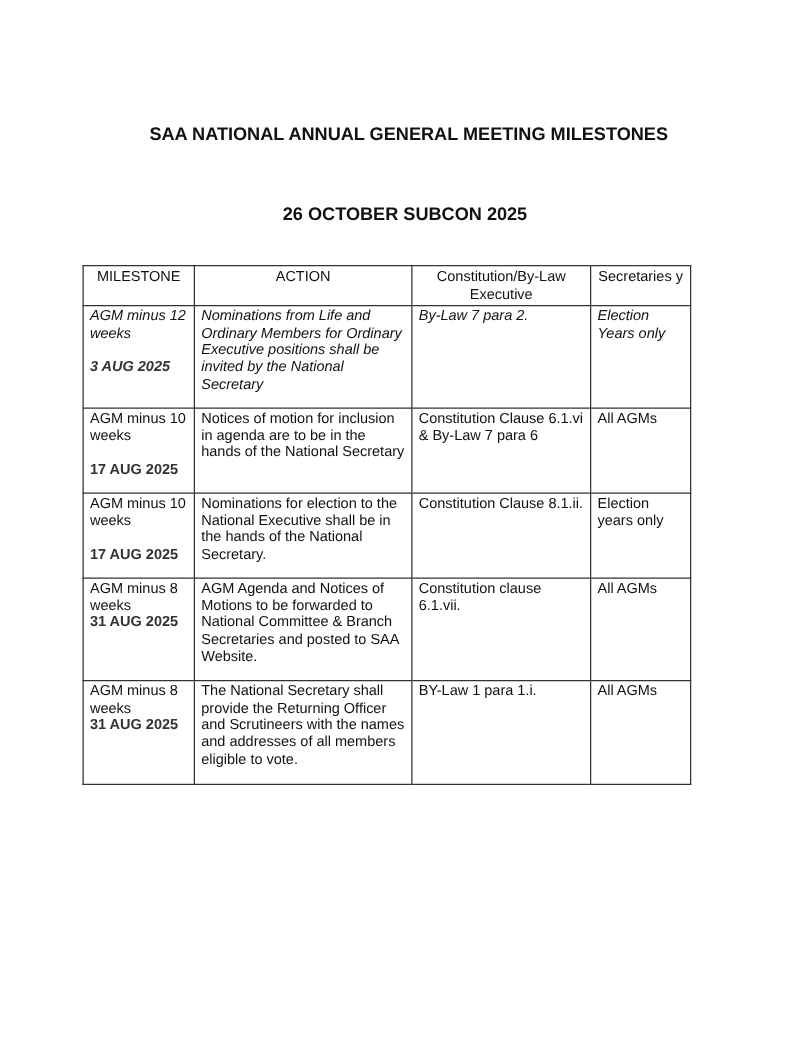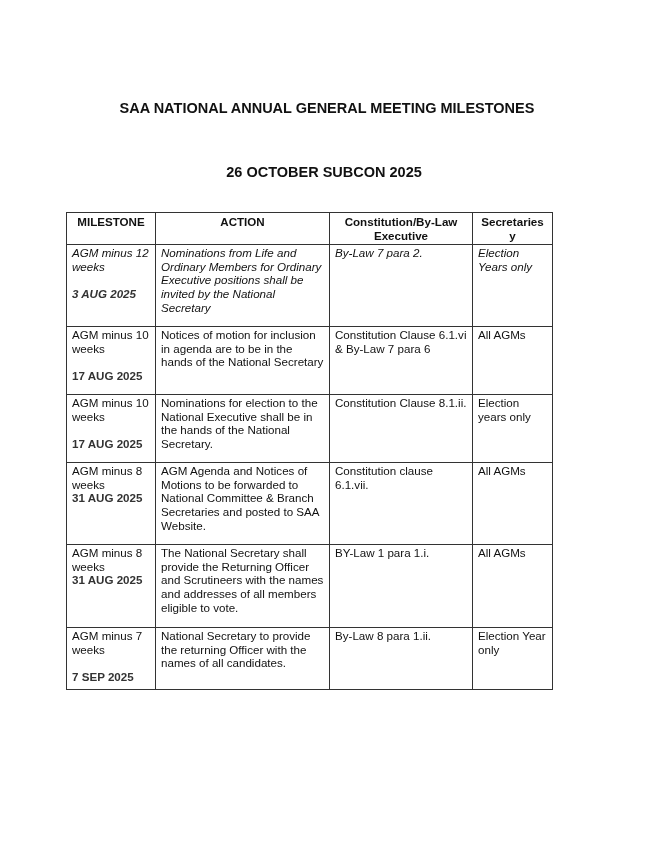--- a/index.html
+++ b/index.html
@@ -5,21 +5,21 @@
   html, body { margin: 0; padding: 0; background: #ffffff; }
   body { width: 648px; height: 842px; position: relative; overflow: hidden;
          font-family: "Liberation Sans", sans-serif; color: #111; }
   .title { position: absolute; left: 0; width: 648px; text-align: center;
            font-weight: bold; font-size: 14.5px; }
   #t1 { top: 100px; left: 3px; }
   #t2 { top: 164px; }
   table { position: absolute; left: 66px; top: 212px; border-collapse: collapse;
           table-layout: fixed; width: 486px; font-size: 11.6px; line-height: 13.6px; }
   th, td { border: 1.3px solid #333; vertical-align: top; padding: 1px 5px 2px 5px; }
-  th { font-weight: bold; text-align: center; padding-top: 2px; }
+  th { font-weight: normal; text-align: center; padding-top: 2px; }
   td.ms .date { font-weight: bold; color: #333; }
   .gap { display: block; height: 13.6px; }
   col.c1 { width: 89px; } col.c2 { width: 174px; } col.c3 { width: 143px; } col.c4 { width: 80px; }
 </style>
 </head>
 <body>
 
 <div class="title" id="t1">SAA NATIONAL ANNUAL GENERAL MEETING MILESTONES</div>
 <div class="title" id="t2">26 OCTOBER SUBCON 2025</div>
 
@@ -82,24 +82,14 @@
       <tr style="height: 83px;">
         <td class="ms">
        <span>AGM minus 8 weeks</span>
        <br>
        <span class="date">31 AUG 2025</span>
      </td>
      <td>The National Secretary shall provide the Returning Officer and Scrutineers with the names and addresses of all members eligible to vote.</td>
      <td>BY-Law 1 para 1.i.</td>
      <td>All AGMs</td>
       </tr>
-      <tr style="height: 62px;">
-        <td class="ms">
-       <span>AGM minus 7 weeks</span>
-       <span class="gap"></span>
-       <span class="date">7 SEP 2025</span>
-     </td>
-     <td>National Secretary to provide the returning Officer with the names of all candidates.</td>
-     <td>By-Law 8 para 1.ii.</td>
-     <td>Election Year only</td>
-      </tr>
     </tbody>
 </table>
 
 </body></html>

